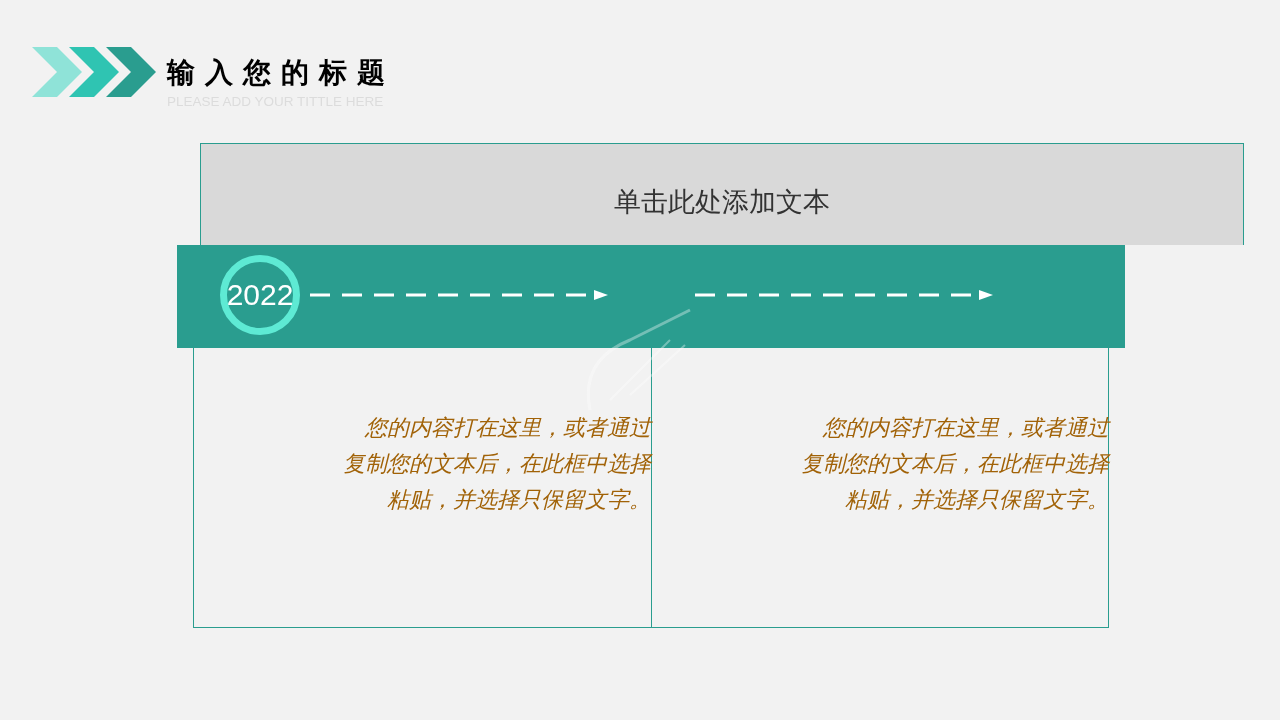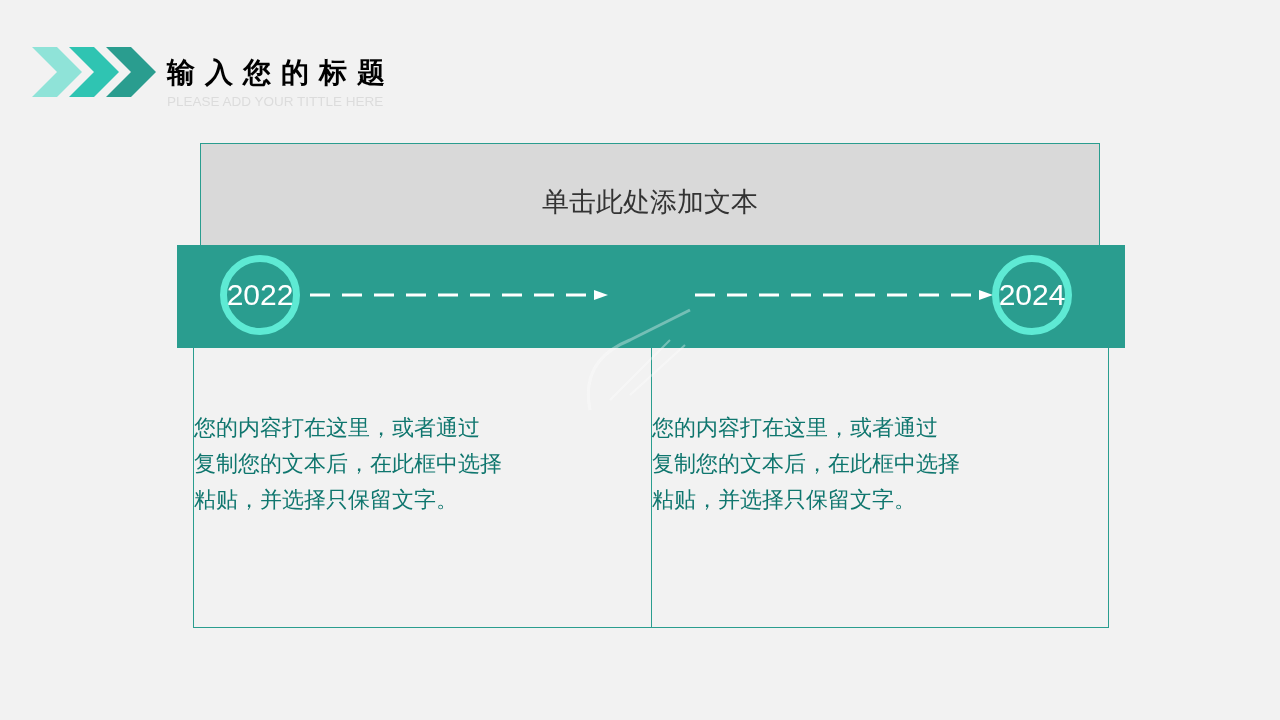--- a/index.html
+++ b/index.html
@@ -1,27 +1,27 @@
 <!DOCTYPE html>
 <html><head>
 <meta charset="utf-8">
 <style>
   html,body{margin:0;padding:0;}
   body{width:1280px;height:720px;background:#f2f2f2;position:relative;overflow:hidden;font-family:"DejaVu Sans","Liberation Sans",sans-serif;}
   .chevrons{position:absolute;left:32px;top:47px;width:125px;height:50px;}
   .title{position:absolute;left:167px;top:55px;font-size:28px;font-weight:bold;color:#000000;letter-spacing:10px;line-height:36px;white-space:nowrap;}
   .subtitle{position:absolute;left:167px;top:94px;font-family:"Liberation Sans",sans-serif;font-size:13.5px;color:#dcdcdc;white-space:nowrap;line-height:16px;}
-  .topbox{position:absolute;left:200px;top:143px;width:900px;height:102px;background:#d9d9d9;border:1px solid #2a9d8f;border-bottom:none;box-sizing:border-box;}
+  .topbox{position:absolute;left:200px;top:143px;width:1044px;height:102px;background:#d9d9d9;border:1px solid #2a9d8f;border-bottom:none;box-sizing:border-box;}
   .topbox-text{position:absolute;left:0;right:0;top:40px;text-align:center;font-size:27px;color:#333;line-height:36px;}
   .band{position:absolute;left:177px;top:245px;width:948px;height:103px;background:#2a9d8f;}
   .node{position:absolute;top:10px;width:80px;height:80px;border:7px solid #5eead4;border-radius:50%;box-sizing:border-box;display:flex;align-items:center;justify-content:center;color:#fff;font-family:"Liberation Sans",sans-serif;font-size:30px;}
   .arrow{position:absolute;top:49px;height:3px;}
   .lowbox{position:absolute;left:193px;top:348px;width:916px;height:280px;border:1px solid #2a9d8f;border-top:none;box-sizing:border-box;}
   .divider{position:absolute;left:457px;top:0;width:1px;height:100%;background:#2a9d8f;}
-  .col{position:absolute;top:62px;width:457px;text-align:left;font-size:22px;line-height:36px;color:#0f766e;}
+  .col{position:absolute;top:62px;width:457px;text-align:right;font-size:22px;line-height:36px;color:#a16207;font-style:italic;}
   .col p{margin:0;}
   .watermark{position:absolute;left:570px;top:300px;width:160px;height:120px;opacity:0.35;}
 </style>
 </head>
 <body>
 
 <svg class="chevrons" viewBox="0 0 125 50">
   <polygon points="0,0 25,0 50,25 25,50 0,50 25,25" fill="#8fe3d8"></polygon>
   <polygon points="37,0 62,0 87,25 62,50 37,50 62,25" fill="#2fc4b2"></polygon>
   <polygon points="74,0 99,0 124,25 99,50 74,50 99,25" fill="#2a9d8f"></polygon>
@@ -36,21 +36,20 @@
 <div class="band">
   <div class="node" style="left:43px;">2022</div>
   <svg class="arrow" style="left:133px;width:298px;height:10px;top:45px;" viewBox="0 0 298 10">
     <line x1="0" y1="5" x2="286" y2="5" stroke="#fff" stroke-width="3" stroke-dasharray="20,12"></line>
     <polygon points="284,0 298,5 284,10" fill="#fff"></polygon>
   </svg>
   <svg class="arrow" style="left:518px;width:298px;height:10px;top:45px;" viewBox="0 0 298 10">
     <line x1="0" y1="5" x2="286" y2="5" stroke="#fff" stroke-width="3" stroke-dasharray="20,12"></line>
     <polygon points="284,0 298,5 284,10" fill="#fff"></polygon>
   </svg>
-  <div class="node" style="left:815px;">2024</div>
 </div>
 
 <div class="lowbox">
   <div class="divider"></div>
   <div class="col" style="left:0;">
     <p>您的内容打在这里，或者通过</p>
     <p>复制您的文本后，在此框中选择</p>
     <p>粘贴，并选择只保留文字。</p>
   </div>
   <div class="col" style="left:458px;">

